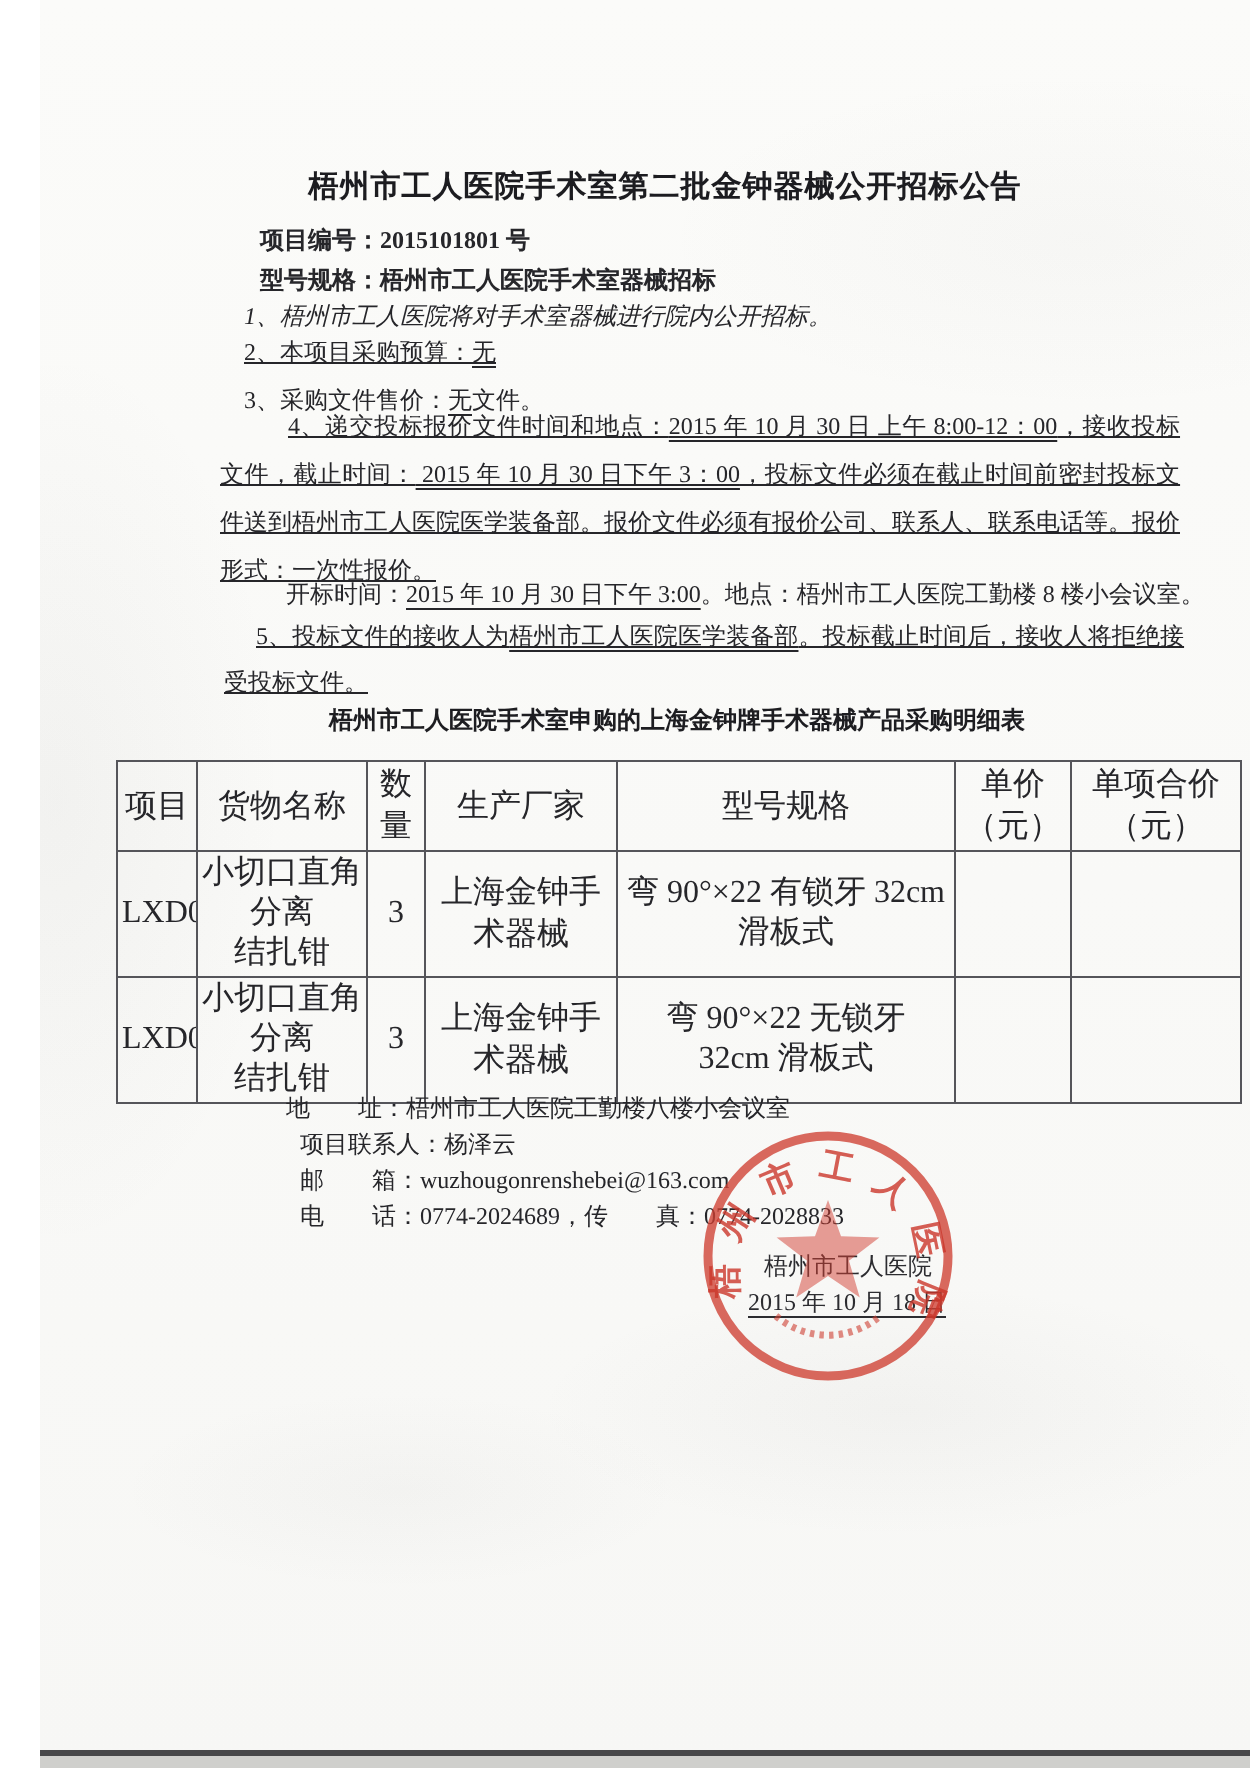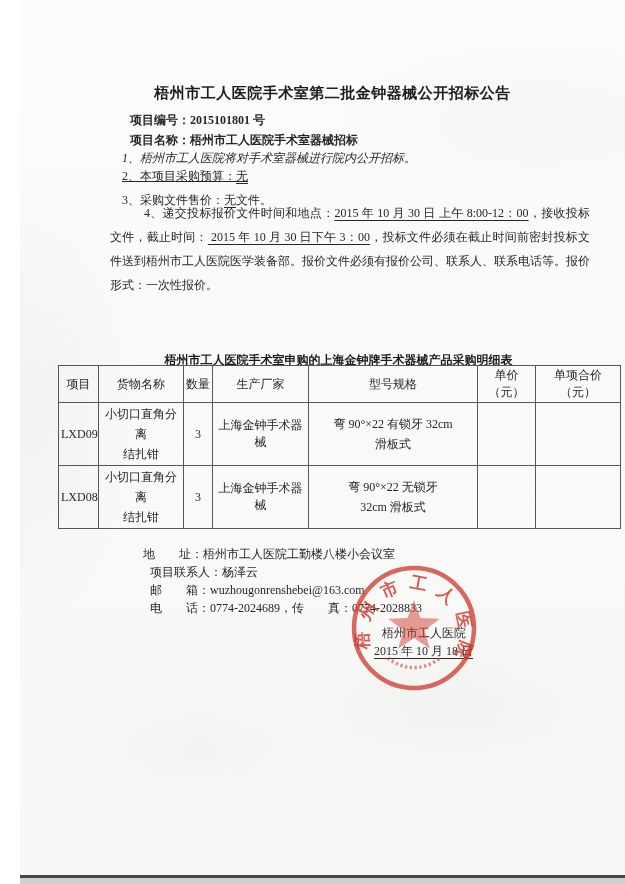--- a/index.html
+++ b/index.html
@@ -19,27 +19,27 @@
     margin-left:20px;
   }
   .abs{position:absolute;}
   .b{font-weight:bold;}
   .title{
     left:0;top:84px;width:625px;text-align:center;
     font-size:15px;font-weight:bold;color:#1c1c20;letter-spacing:0.5px;
   }
   .meta-line{left:110px;white-space:nowrap;font-weight:bold;}
   .num-item{left:102px;white-space:nowrap;}
-  .para{left:90px;width:480px;text-align:justify;line-height:24px;}
+  .para{left:90px;width:480px;text-align:justify;line-height:24px;text-decoration:underline;}
   .u{text-decoration:underline;text-underline-offset:3px;}
   .tbl-caption{left:0;top:352px;width:637px;text-align:center;font-weight:bold;color:#1d1d21;}
   table.grid{
-    position:absolute;left:38px;top:365px;width:562px;
+    position:absolute;left:38px;top:380px;width:562px;
     border-collapse:collapse;table-layout:fixed;
-    font-size:12px;color:#26262a;
+    font-size:16px;color:#26262a;
   }
   table.grid td,table.grid th{
     border:1px solid #55555a;font-weight:normal;text-align:center;
     vertical-align:middle;padding:1px 2px;overflow:hidden;
   }
   tr.hdr{height:22px;}
   tr.datarow{height:49px;}
   tr.ftr{height:25px;}
   .cell-line{display:block;line-height:20px;}
   .contact{white-space:nowrap;}
@@ -49,31 +49,33 @@
   .scan-edge-light{left:0;top:878px;width:625px;height:6px;background:#cfcfcc;}
 </style>
 </head>
 <body>
 
 <div class="page">
 
   <div class="abs title">梧州市工人医院手术室第二批金钟器械公开招标公告</div>
 
   <div class="abs meta-line" style="top:112px;">项目编号：2015101801 号</div>
-  <div class="abs meta-line" style="top:132px;">项目名称：梧州市工人医院手术室器械招标</div>
+  <div class="abs meta-line" style="top:132px;">型号规格：梧州市工人医院手术室器械招标</div>
 
   <div class="abs num-item" style="top:150px;font-style:italic;">1、梧州市工人医院将对手术室器械进行院内公开招标。</div>
 
   <div class="abs num-item" style="top:168px;text-decoration:underline;"><span>2、本项目采购预算：</span><span class="u">无</span></div>
 
   <div class="abs num-item" style="top:192px;text-align:center;"><span>3、采购文件售价：</span><span class="u">无</span><span>文件。</span></div>
 
   <div class="abs para" style="top:201px;text-indent:34px;"><span>4、递交投标报价文件时间和地点：</span><span class="u">2015 年 10 月 30 日 上午 8:00-12：00</span><span>，接收投标文件，截止时间：</span><span class="u"> 2015 年 10 月 30 日下午 3：00</span><span>，投标文件必须在截止时间前密封投标文件送到梧州市工人医院医学装备部。报价文件必须有报价公司、联系人、联系电话等。报价形式：一次性报价。</span></div>
 
+  <div class="abs" style="left:123px;top:289px;white-space:nowrap;"><span>开标时间：</span><span class="u">2015 年 10 月 30 日下午 3:00</span><span>。地点：梧州市工人医院工勤楼 8 楼小会议室。</span></div>
 
+  <div class="abs para" style="left:92px;top:307px;text-indent:16px;line-height:23px;"><span>5、投标文件的接收人为</span><span class="u">梧州市工人医院医学装备部</span><span>。投标截止时间后，接收人将拒绝接受投标文件。</span></div>
 
   <div class="abs tbl-caption">梧州市工人医院手术室申购的上海金钟牌手术器械产品采购明细表</div>
 
   <table class="grid">
     <colgroup>
       <col style="width:40px">
         <col style="width:85px">
         <col style="width:29px">
       <col style="width:96px">
         <col style="width:169px">

